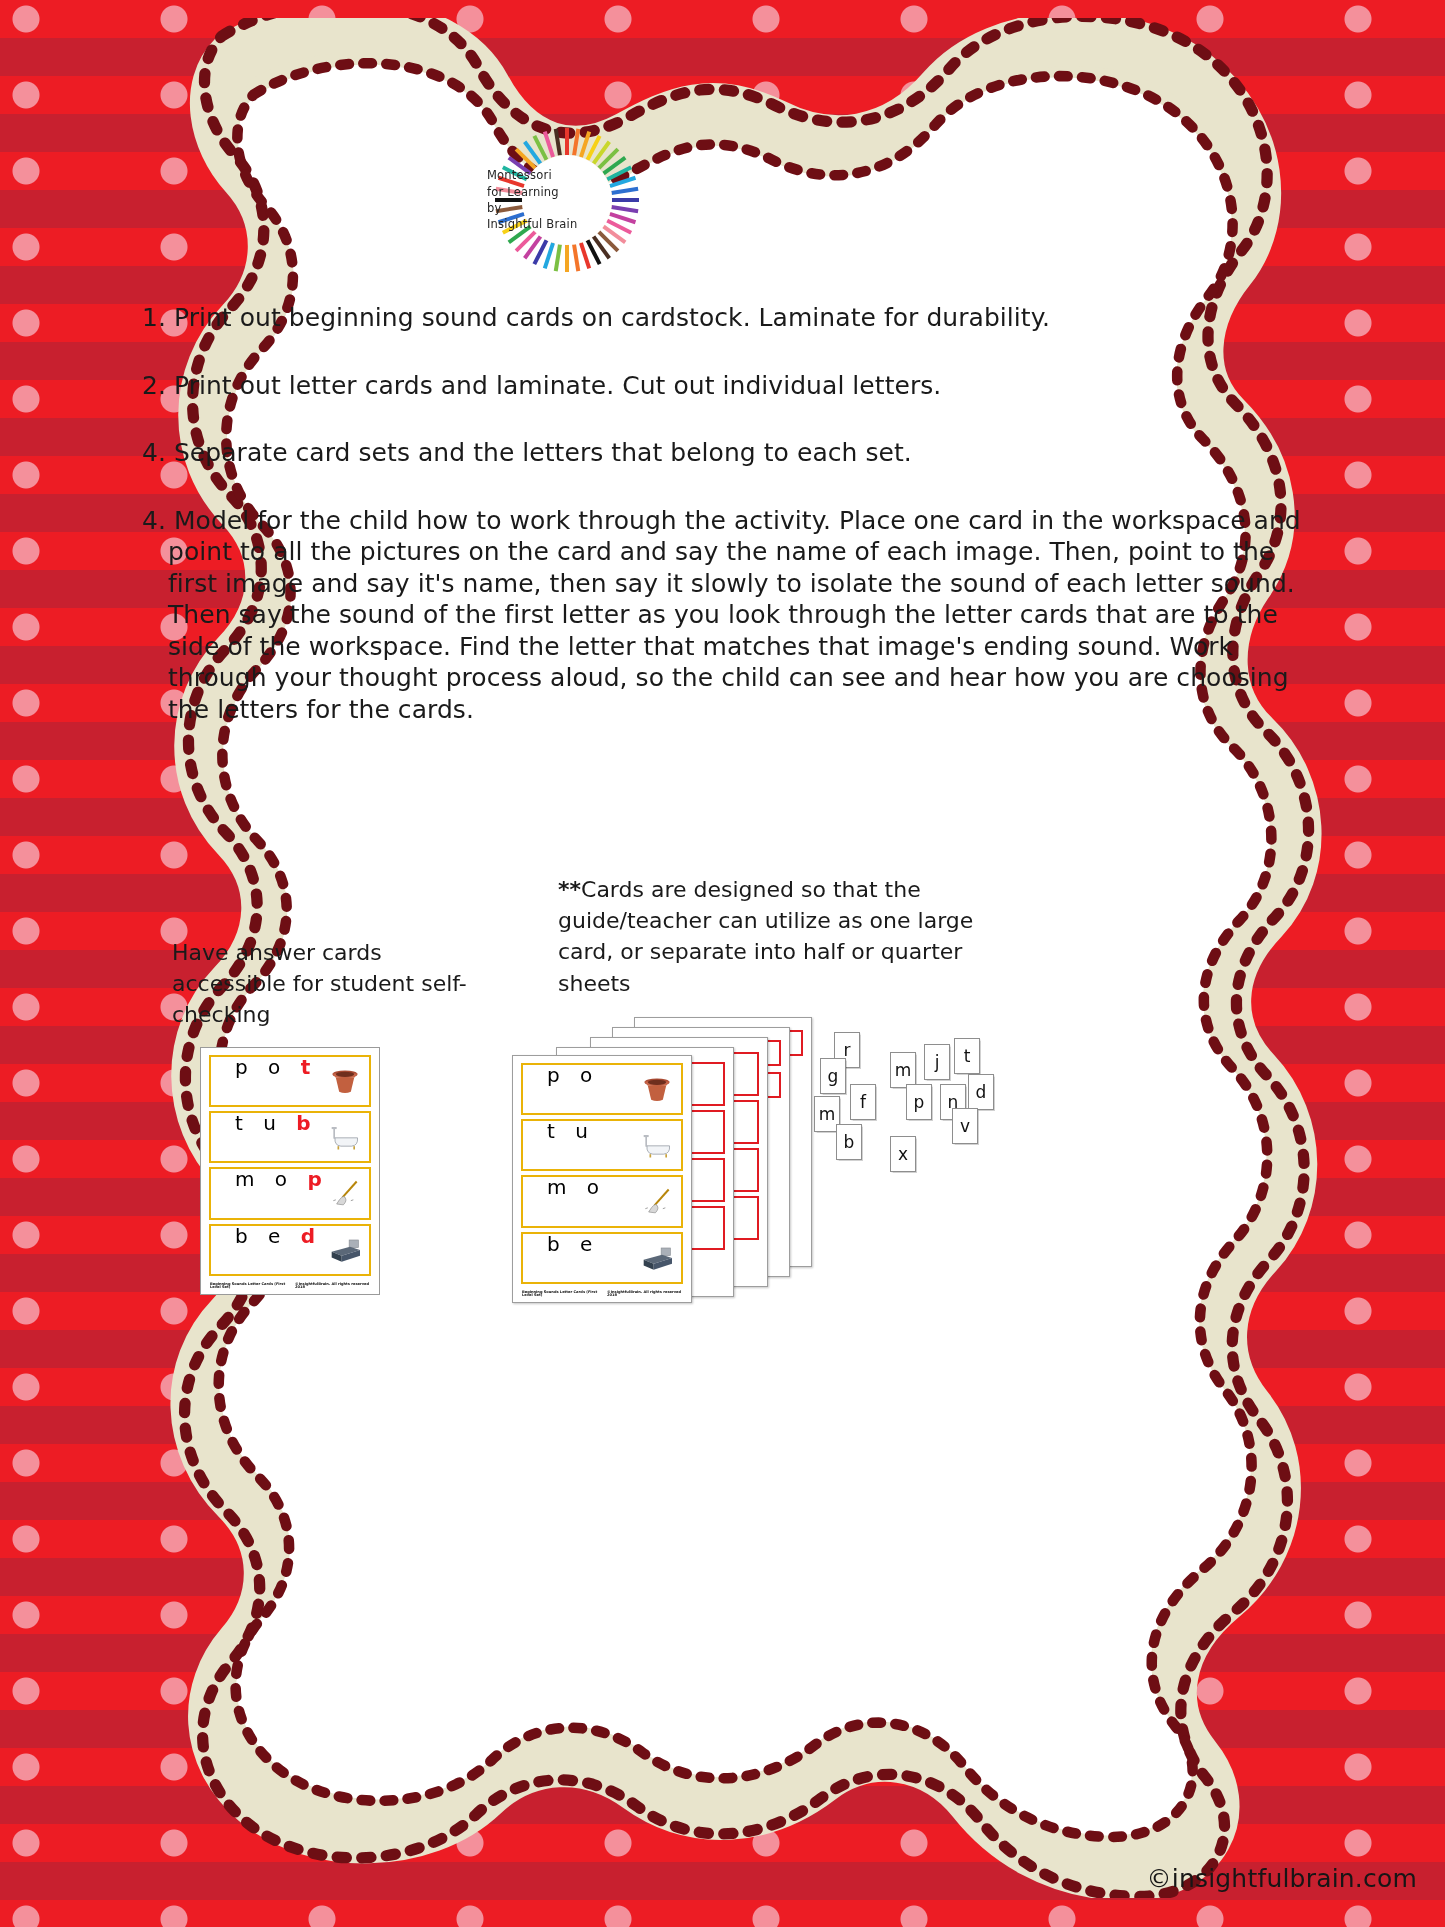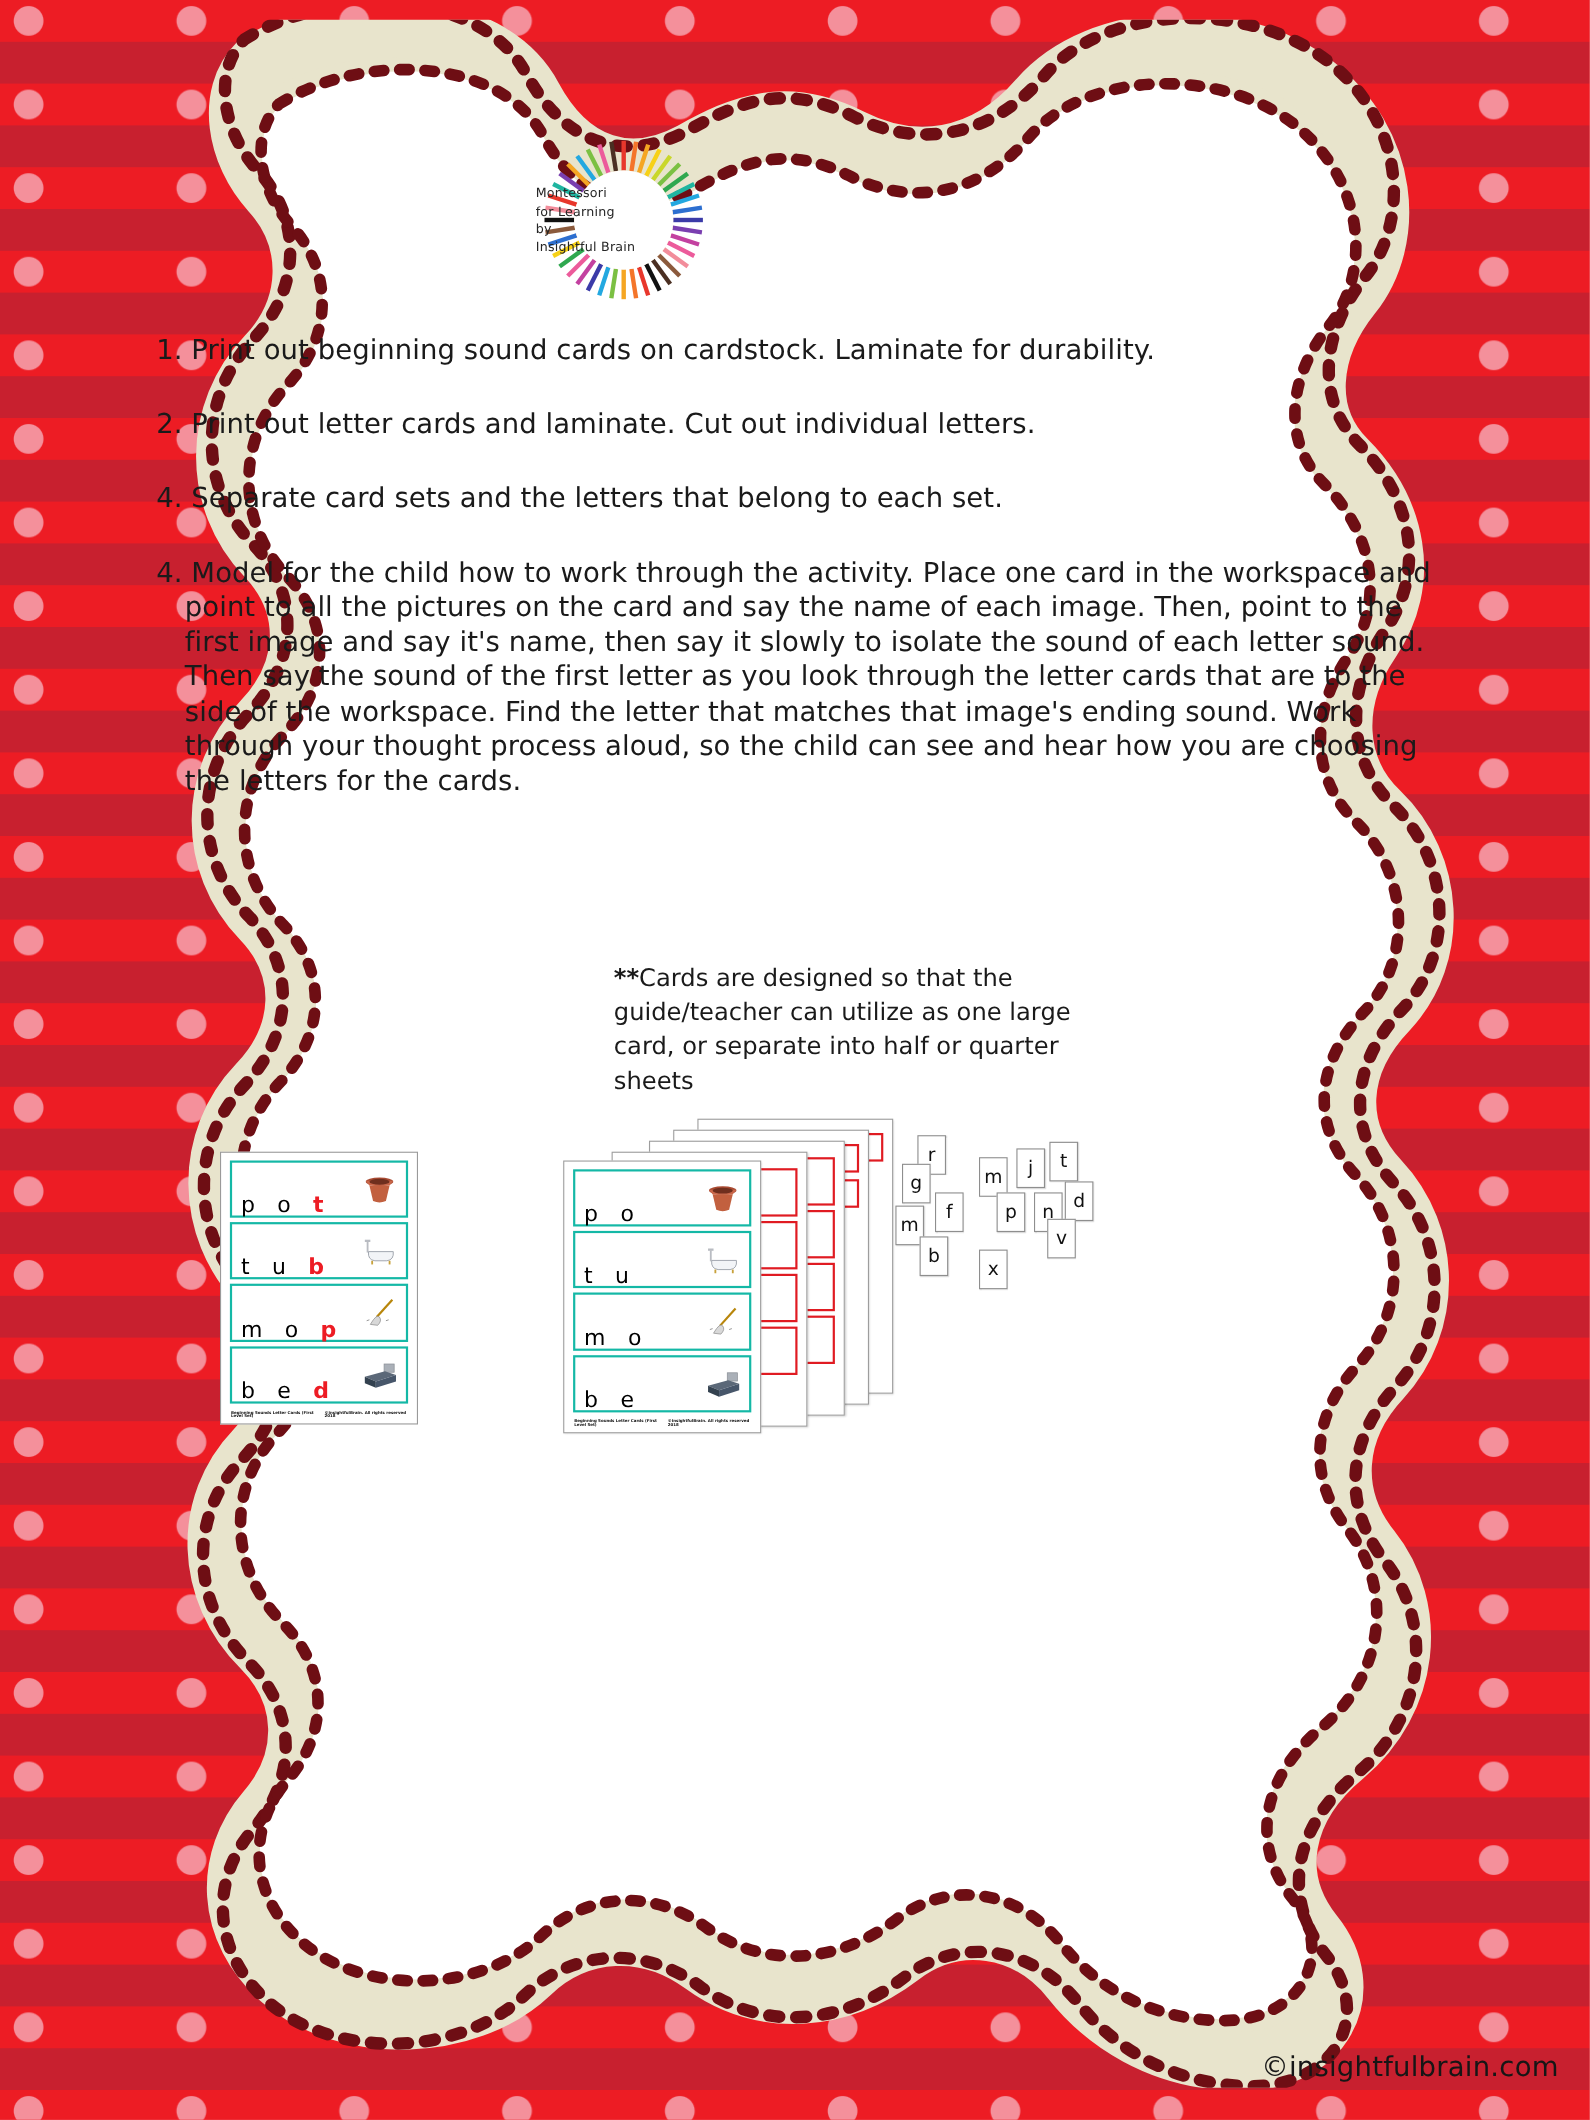--- a/index.html
+++ b/index.html
@@ -125,25 +125,25 @@
     background: #fff;
     border: 1px solid #9a9a9a;
     box-sizing: border-box;
     padding: 7px 8px 4px 8px;
     display: flex;
     flex-direction: column;
     gap: 4px;
   }
   .ans-row {
     flex: 1;
-    border: 2px solid #14b8a6;
+    border: 2px solid #eab308;
     box-sizing: border-box;
     display: flex;
-    align-items: flex-end;
-    padding: 0 8px;
+    align-items: flex-start;
+    padding: 0 24px;
     position: relative;
   }
   .ans-row .letters {
     font-family: "DejaVu Sans", sans-serif;
     font-size: 20px;
     letter-spacing: 7px;
     color: #000;
     line-height: 1;
   }
   .ans-row .letters .last { color: #ED1C24; font-weight: 700; }
@@ -506,20 +506,21 @@
     </div>
   </div>
 
   <div id="directions">
     <p class="step">1. Print out beginning sound cards on cardstock. Laminate for durability.</p>
     <p class="step">2. Print out letter cards and laminate. Cut out individual letters.</p>
     <p class="step">4. Separate card sets and the letters that belong to each set.</p>
     <p class="step multiline">4. Model for the child how to work through the activity. Place one card in the workspace and point to all the pictures on the card and say the name of each image. Then, point to the first image and say it's name, then say it slowly to isolate the sound of each letter sound. Then say the sound of the first letter as you look through the letter cards that are to the side of the workspace. Find the letter that matches that image's ending sound. Work through your thought process aloud, so the child can see and hear how you are choosing the letters for the cards.</p>
   </div>
 
+  <div class="caption" id="caption-left">Have answer cards accessible for student self-checking</div>
   <div class="caption" id="caption-right"><span class="bold-stars">**</span><span>Cards are designed so that the guide/teacher can utilize as one large card, or separate into half or quarter sheets</span></div>
 
   <div id="answer-sheet">
     <div class="ans-row">
       <span class="letters"><span>p o </span><span class="last">t</span></span>
       <svg class="thumb" viewBox="0 0 40 36" xmlns="http://www.w3.org/2000/svg">
         <ellipse cx="20" cy="10" rx="15" ry="4.6" fill="#A94A32"></ellipse>
         <path d="M5 9 h30 l-4 5 h-22 z" fill="#C9674A"></path>
         <path d="M9 14 h22 l-4 17 q-7 3 -14 0 z" fill="#C2603F"></path>
         <ellipse cx="20" cy="10" rx="11" ry="3.2" fill="#6F2F1E"></ellipse>

